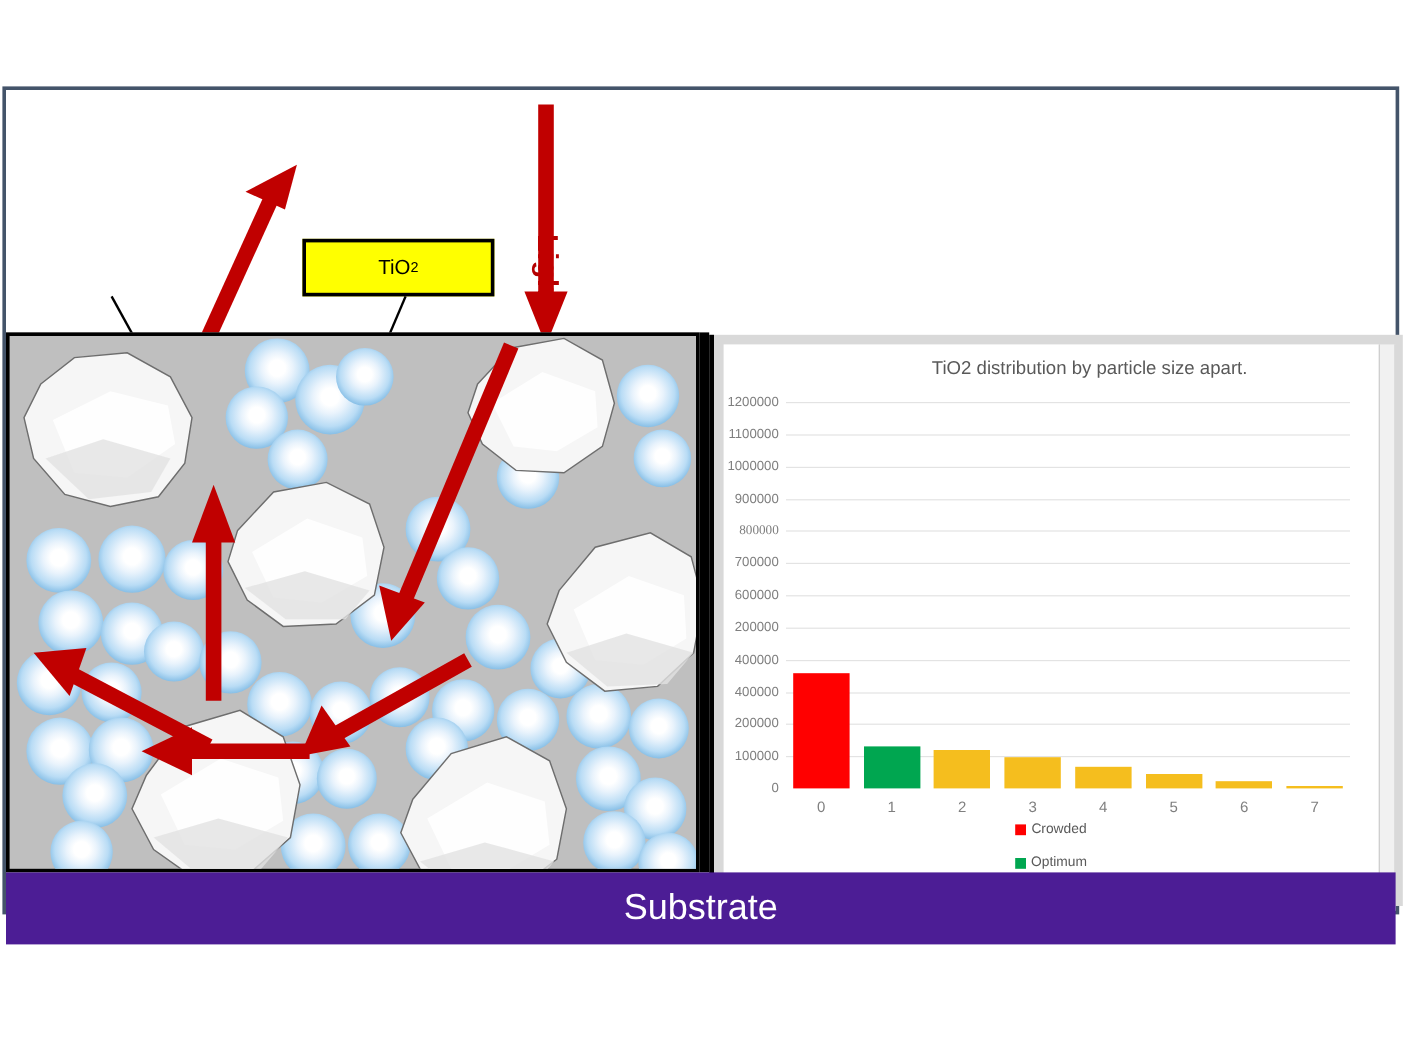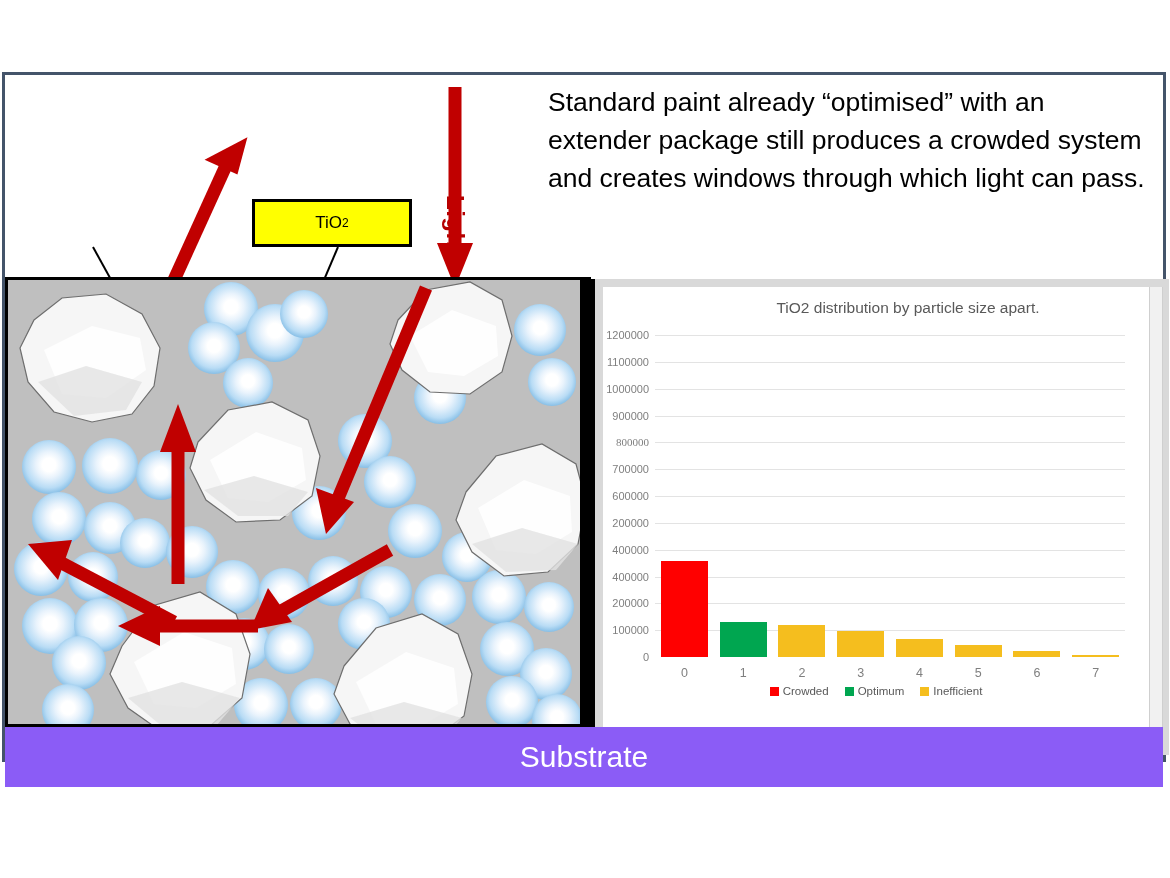--- a/index.html
+++ b/index.html
@@ -52,37 +52,34 @@
 
   .plot{position:absolute;left:52px;top:48px;width:470px;height:322px;}
   .gridline{position:absolute;left:0;width:100%;height:1px;background:#e3e3e3;}
   .ytick{position:absolute;right:100%;margin-right:6px;transform:translateY(-50%);
       font-size:11px;color:#7f7f7f;white-space:nowrap;}
   .bar{position:absolute;bottom:0;}
   .xtick{position:absolute;top:100%;margin-top:9px;transform:translateX(-50%);
       font-size:12.5px;color:#7f7f7f;}
 
   .legend{position:absolute;left:0;top:398px;width:546px;
-      display:flex;justify-content:center;align-items:center;gap:16px;font-size:11.5px;color:#595959;}
+      display:flex;justify-content:center;align-items:center;gap:16px;font-size:11.5px;color:#595959;flex-direction:column;}
   .legend-item{display:flex;align-items:center;gap:4px;}
   .legend-swatch{width:9px;height:9px;display:inline-block;}
 
   
-  .substrate{position:absolute;left:0;top:652px;width:100%;height:60px;background:#8b5cf6;
+  .substrate{position:absolute;left:0;top:652px;width:100%;height:60px;background:#4c1d95;
       display:flex;align-items:center;justify-content:center;
       color:#ffffff;font-size:30px;}
 </style>
 </head>
 <body>
 
 <div class="slide">
 
-  <div class="caption-band">
-    <div class="caption-text">Standard paint already “optimised” with an extender package still produces a crowded system and creates windows through which light can pass.</div>
-  </div>
 
   <div class="light-label">Light</div>
 
   <svg class="leader" style="left:420px;top:8px;width:60px;height:215px;">
     <line x1="30" y1="4" x2="30" y2="170" stroke="#C00000" stroke-width="13"></line>
     <polygon points="30,205 12,160 48,160" fill="#C00000"></polygon>
   </svg>
 
   <svg class="leader" style="left:140px;top:40px;width:130px;height:180px;">
     <line x1="24" y1="176" x2="84" y2="44" stroke="#C00000" stroke-width="13"></line>

